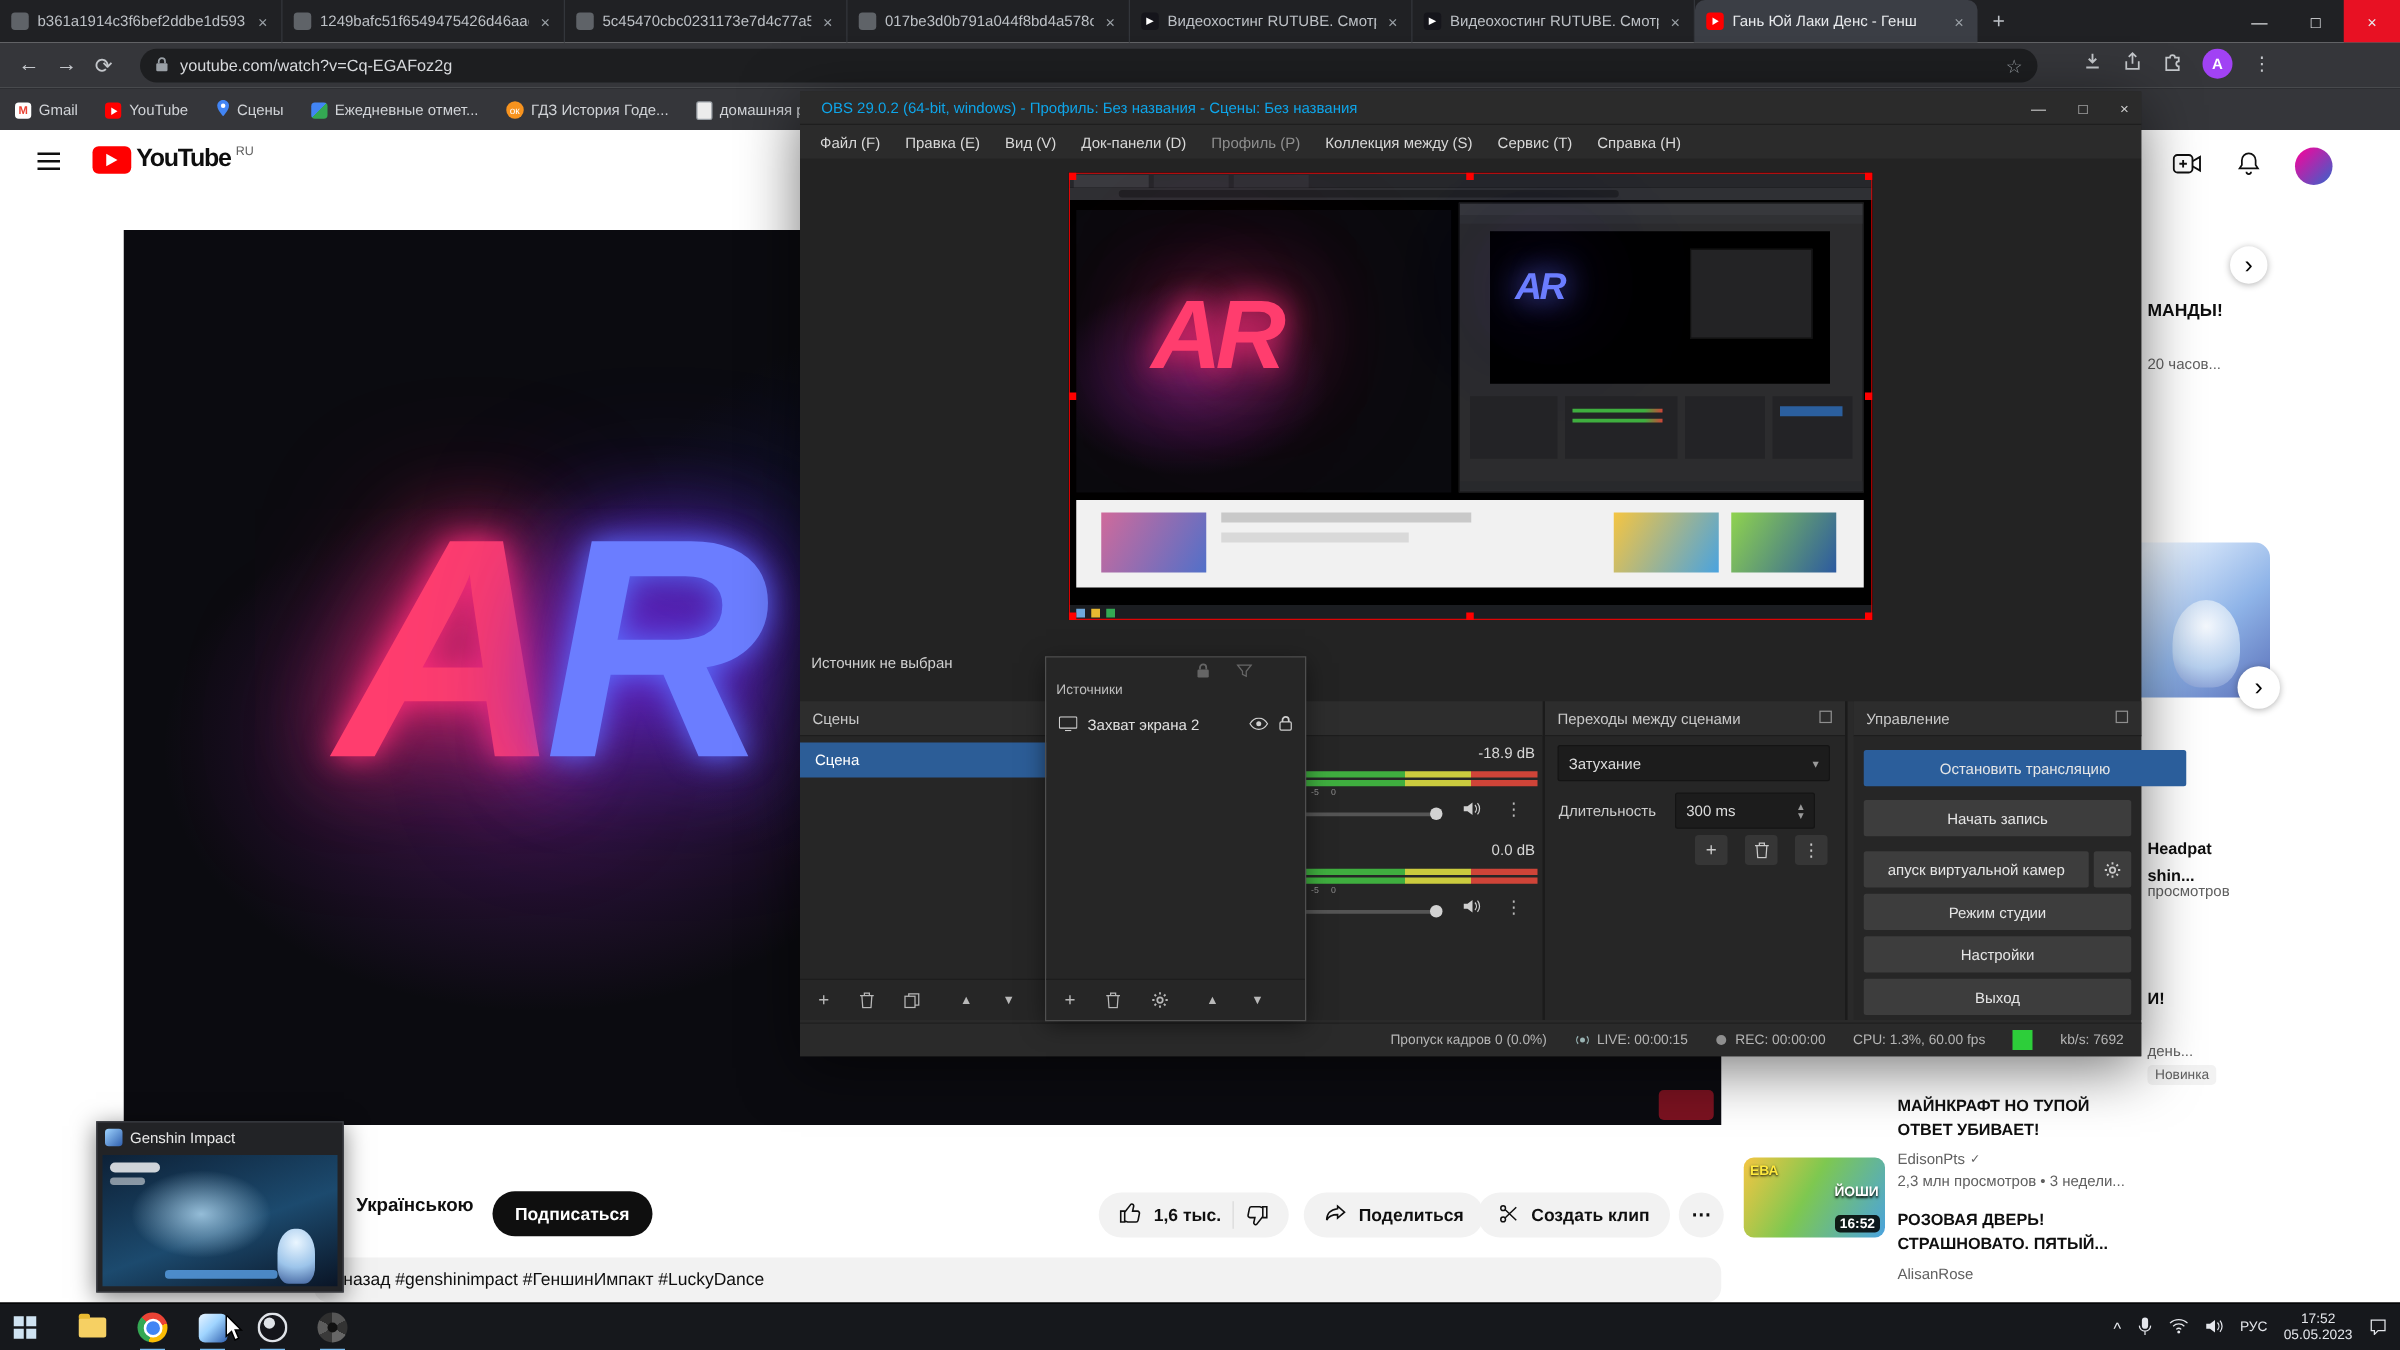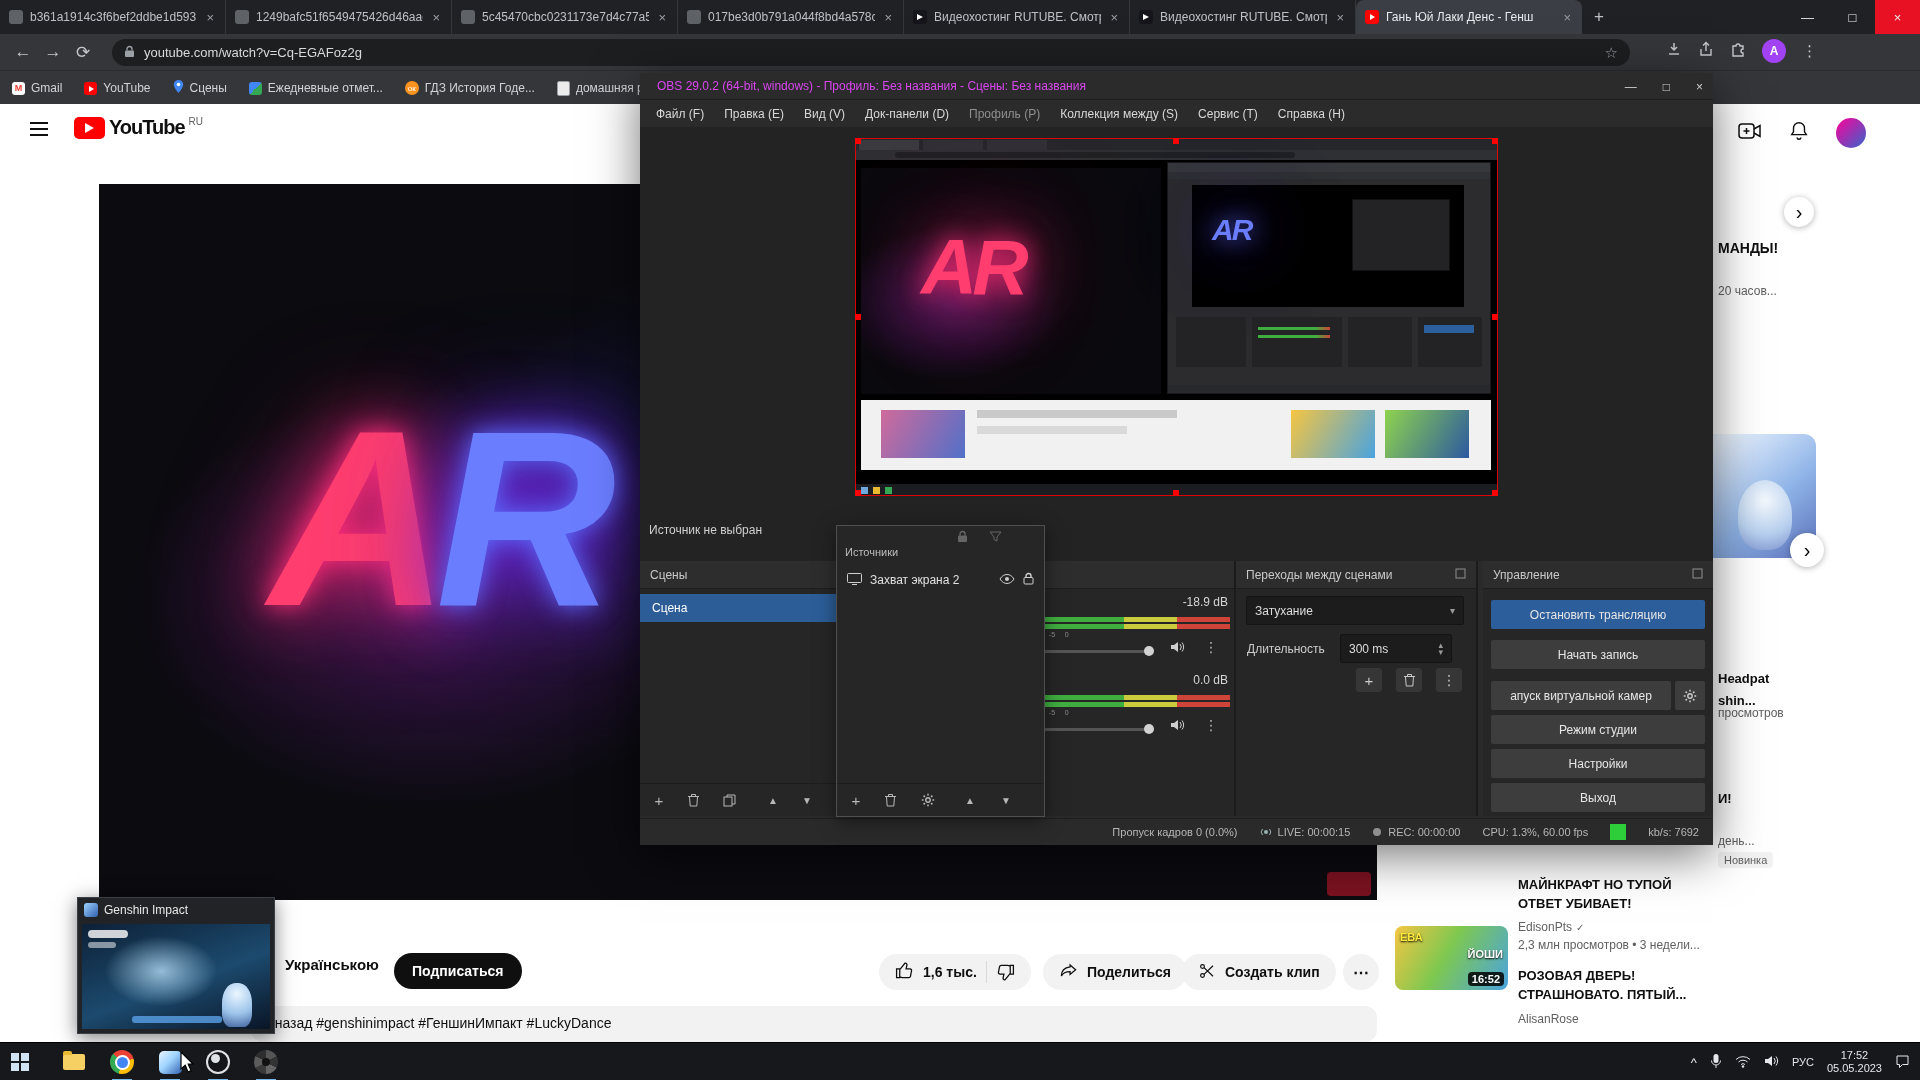--- a/index.html
+++ b/index.html
@@ -37,21 +37,21 @@
   .neon .na{color:#ff3d6e;text-shadow:0 0 24px #ff2d78,0 0 70px #ff2d78,0 0 120px #b1195a;}
   .neon .nr{color:#6b7dff;text-shadow:0 0 24px #5a6dff,0 0 70px #7a2dff,0 0 120px #4520b3;}
   .pill{display:flex;align-items:center;gap:9px;background:#f2f2f2;border-radius:18px;height:36px;padding:0 16px;font-size:14px;font-weight:bold;color:#0f0f0f;box-sizing:border-box;}
   .thumb{border-radius:8px;overflow:hidden;position:relative;}
   .badge{position:absolute;right:4px;bottom:4px;background:rgba(0,0,0,.85);color:#fff;font-size:11px;padding:1px 4px;border-radius:4px;font-weight:bold;}
   .vtitle{font-weight:bold;font-size:13px;color:#0f0f0f;line-height:18px;white-space:nowrap;}
   .vmeta{font-size:12px;color:#606060;white-space:nowrap;}
   .circbtn{width:34px;height:34px;border-radius:50%;background:#fff;box-shadow:0 1px 6px rgba(0,0,0,.3);display:flex;align-items:center;justify-content:center;font-size:20px;color:#030303;}
   
   .obswin{left:640px;top:73px;width:1073px;height:772px;background:#2a2a2a;box-shadow:0 10px 45px rgba(0,0,0,.55);color:#dcdcdc;font-size:12px;}
-  .obstitle{left:0;top:0;width:100%;height:27px;background:#2b2b2b;border-bottom:1px solid #1e1e1e;display:flex;align-items:center;padding-left:17px;box-sizing:border-box;color:#d946ef;}
+  .obstitle{left:0;top:0;width:100%;height:27px;background:#2b2b2b;border-bottom:1px solid #1e1e1e;display:flex;align-items:center;padding-left:17px;box-sizing:border-box;color:#0ea5e9;}
   .obsmenu{left:0;top:27px;width:100%;height:27px;display:flex;align-items:center;gap:4px;padding-left:8px;box-sizing:border-box;background:#2b2b2b;}
   .obsmenu span{padding:4px 8px;color:#d8d8d8;}
   .obs-central{left:0;top:54px;width:100%;height:434px;background:#232323;}
   .preview{left:215px;top:65px;width:643px;height:358px;background:#000;overflow:hidden;}
   .dock{box-sizing:border-box;background:#262626;border-right:2px solid #1b1b1b;}
   .dockhead{height:28px;background:#2d2d2d;border-bottom:1px solid #1d1d1d;color:#c9c9c9;font-size:12px;display:flex;align-items:center;justify-content:space-between;padding:0 10px;box-sizing:border-box;}
   .obs-tool{color:#b8b8b8;font-size:15px;position:absolute;display:flex;align-items:center;justify-content:center;width:22px;height:22px;}
   .obs-btn{position:absolute;background:#3d3d3d;color:#e6e6e6;font-size:12px;display:flex;align-items:center;justify-content:center;border-radius:2px;white-space:nowrap;overflow:hidden;box-sizing:border-box;}
   .meter{position:absolute;height:5px;background:linear-gradient(90deg,#3fae3f 0%,#3fae3f 72%,#cbcb3e 72%,#cbcb3e 86%,#cf4438 86%,#cf4438 100%);}
   .ticks{position:absolute;font-size:7px;color:#8f8f8f;white-space:pre;letter-spacing:0;}
@@ -441,21 +441,21 @@
       <div class="a" style="left:200px;top:107px;width:26px;height:24px;background:#363636;border-radius:3px;display:flex;align-items:center;justify-content:center;color:#c9c9c9;font-size:14px;">⋮</div>
     </div>
 
     <div class="a dock" style="left:843px;top:488px;width:230px;height:255px;border-right:none;">
       <div class="dockhead">
         <span>Управление</span>
         <span><svg width="11" height="11">
               <rect x="1" y="1" width="9" height="9" fill="none" stroke="#8f8f8f"></rect>
             </svg></span>
       </div>
-      <div class="obs-btn" style="left:8px;top:39px;width:214px;height:29px;background:#2b5e9b;">Остановить трансляцию</div>
+      <div class="obs-btn" style="left:8px;top:39px;width:258px;height:29px;background:#2b5e9b;">Остановить трансляцию</div>
       <div class="obs-btn" style="left:8px;top:79px;width:214px;height:29px;">Начать запись</div>
       <div class="obs-btn" style="left:8px;top:120px;width:180px;height:29px;">апуск виртуальной камер</div>
       <div class="obs-btn" style="left:192px;top:120px;width:30px;height:29px;">
           <svg width="14" height="14" viewBox="0 0 14 14">
             <circle cx="7" cy="7" r="2.2" fill="none" stroke="#c9c9c9" stroke-width="1.4"></circle>
             <g stroke="#c9c9c9" stroke-width="1.5">
               <path d="M7 .8v1.8M7 11.4v1.8M.8 7h1.8M11.4 7h1.8M2.6 2.6l1.3 1.3M10.1 10.1l1.3 1.3M2.6 11.4l1.3-1.3M10.1 3.9l1.3-1.3"></path>
             </g>
           </svg>
         </div>

